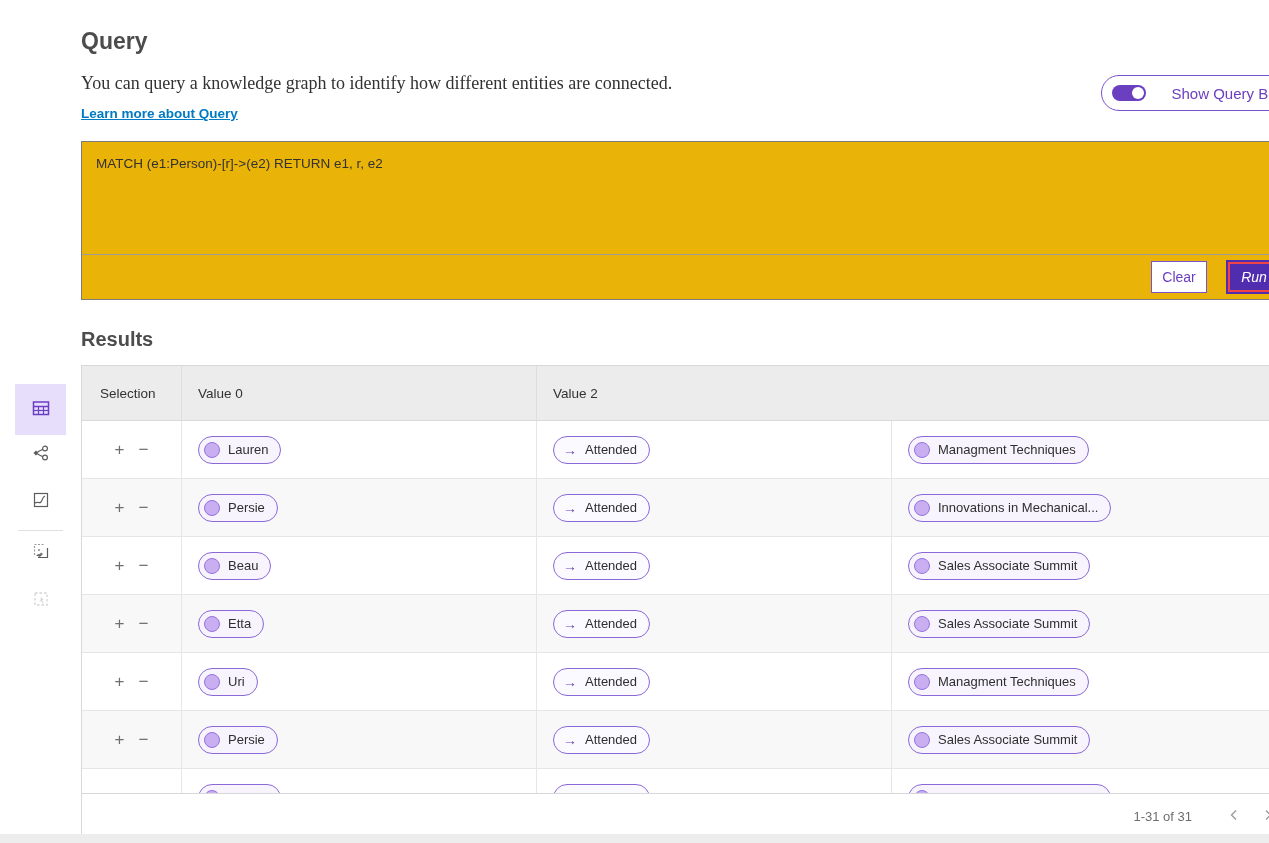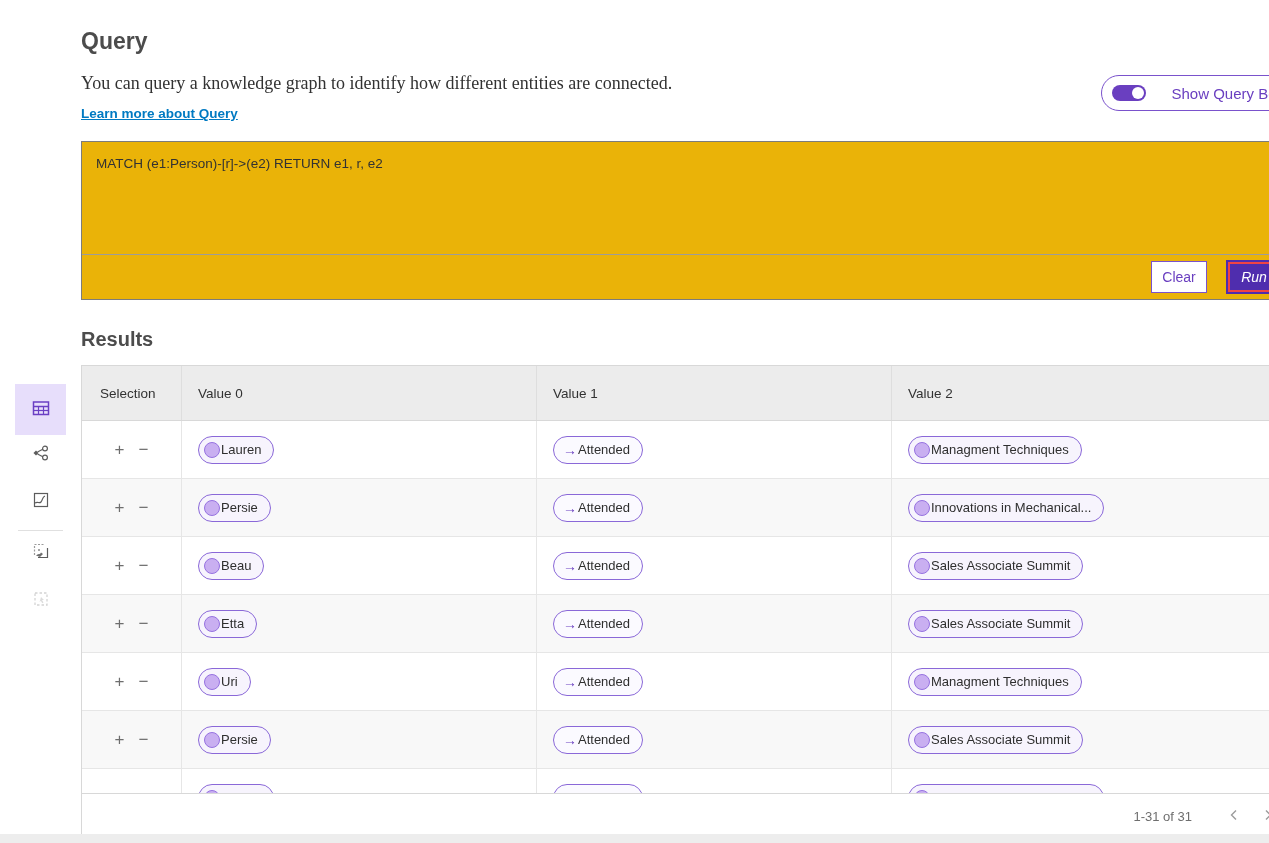--- a/index.html
+++ b/index.html
@@ -57,21 +57,21 @@
   .tr{
     display:grid;grid-template-columns:99px 355px 355px 1fr;
     height:57px;align-items:center;border-bottom:1px solid #e6e6e6;background:#fff;
   }
   .tr:nth-child(even){background:#f8f8f8;}
   .td{height:100%;display:flex;align-items:center;}
   .td + .td{border-left:1px solid #e6e6e6;}
   .td.sel{justify-content:center;gap:14px;color:#6e6e6e;font-size:17px;}
   .sel-btn{cursor:pointer;line-height:1;}
   .pill{
-    display:inline-flex;align-items:center;gap:1px;height:26px;margin-left:16px;
+    display:inline-flex;align-items:center;gap:8px;height:26px;margin-left:16px;
     padding:0 12px 0 5px;border:1px solid #8a68d8;border-radius:14px;
     background:#f7f4fd;font-size:13px;color:#2f2f2f;cursor:pointer;white-space:nowrap;text-align:center;
   }
   .dot{width:16px;height:16px;border-radius:50%;background:#c9aff1;border:1px solid #9672e0;box-sizing:border-box;}
   .pill.rel{padding-left:9px;background:#fbfaff;}
   .arrow{color:#6a3fc0;font-size:14px;}
   
   .scrollbar{position:absolute;top:0;right:0;width:9px;height:100%;background:#fafafa;border-left:1px solid #ededed;}
   .scroll-thumb{position:absolute;top:2px;left:1px;width:7px;height:45px;background:#c2c2c2;cursor:grab;}
   
@@ -166,21 +166,20 @@
       <button class="btn-run">Run</button>
     </div>
   </div>
 
   <h2 class="results-title">Results</h2>
 
   <div class="results-card">
     <div class="thead">
       <div class="th sel">Selection</div>
       <div class="th">Value 0</div>
-      <div class="th">Value 1</div>
       <div class="th">Value 2</div>
     </div>
     <div class="tbody">
       <div class="rows">
   <div class="tr">
     <div class="td sel">
       <span class="sel-btn">+</span>
       <span class="sel-btn">−</span>
     </div>
     <div class="td">

